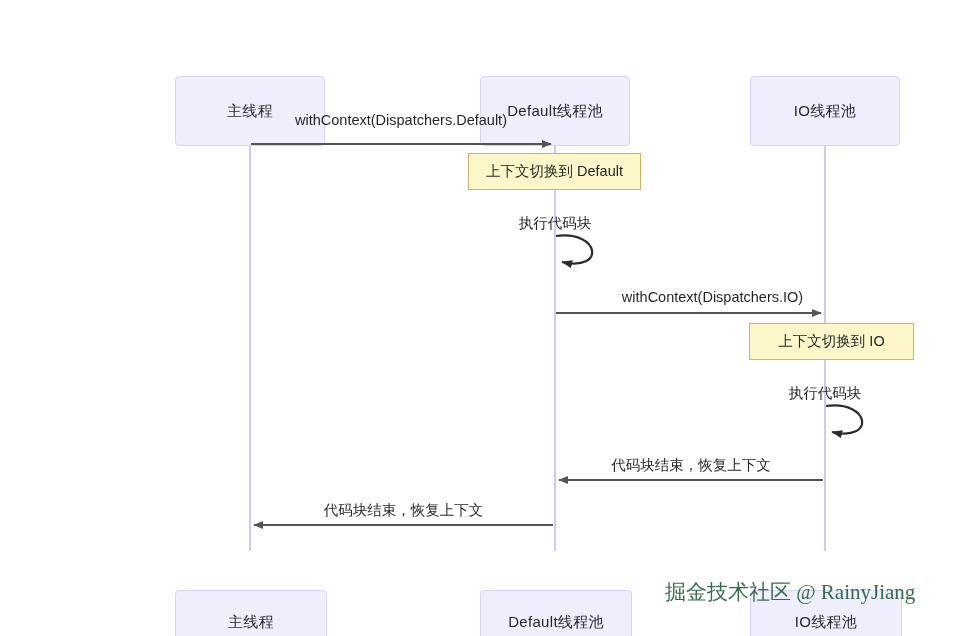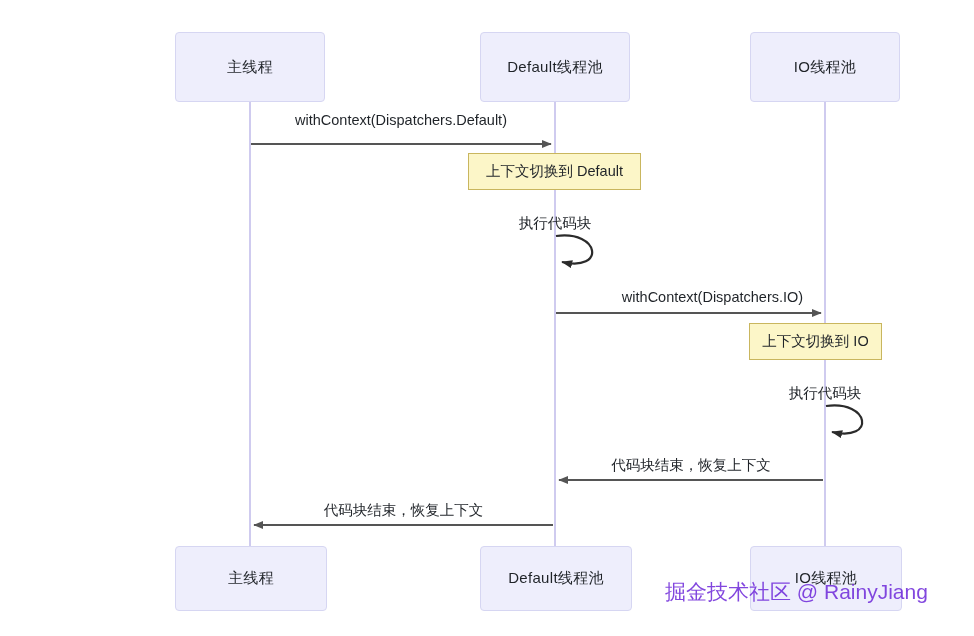--- a/index.html
+++ b/index.html
@@ -24,20 +24,21 @@
     background: #eeeefc;
     border: 1px solid #d6d6f2;
     border-radius: 4px;
     display: flex;
     align-items: center;
     justify-content: center;
     color: #1f2328;
     font-size: 15px;
     letter-spacing: .3px;
     user-select: none;
+    margin-top: 44px;
   }
   
   .lifeline {
     position: absolute;
     width: 2px;
     background: #cfcbef;
   }
   
   .note {
     position: absolute;
@@ -66,23 +67,23 @@
     position: absolute;
     left: 0;
     top: 0;
     width: 974px;
     height: 636px;
     pointer-events: none;
   }
   
   .watermark {
     position: absolute;
-    color: #6d28d9;
+    color: #14532d;
     font-size: 21px;
-    font-family: Liberation Sans, sans-serif;
+    font-family: Liberation Serif, serif;
     white-space: nowrap;
     user-select: none;
     opacity: .85;
   }
 </style>
 </head>
 <body>
 
 <div id="canvas">
 
@@ -141,19 +142,19 @@
 
   <div class="msg-label" style="left:760px; top:384px; width:130px;">执行代码块</div>
 
   <div class="msg-label" style="left:559px; top:456px; width:264px;">代码块结束，恢复上下文</div>
 
   <div class="msg-label" style="left:254px; top:501px; width:299px;">代码块结束，恢复上下文</div>
 
   <div class="note" style="left:468px; top:153px; width:173px; height:37px;">
     <span>上下文切换到 Default</span>
   </div>
-  <div class="note" style="left:749px; top:323px; width:133px; height:37px;justify-content:center;">
+  <div class="note" style="left:749px; top:323px; width:165px; height:37px;justify-content:center;">
     <span>上下文切换到 IO</span>
   </div>
 
   <div class="watermark" style="left:665px; top:578px;">掘金技术社区 @ RainyJiang</div>
 
 </div>
 
 </body></html>

